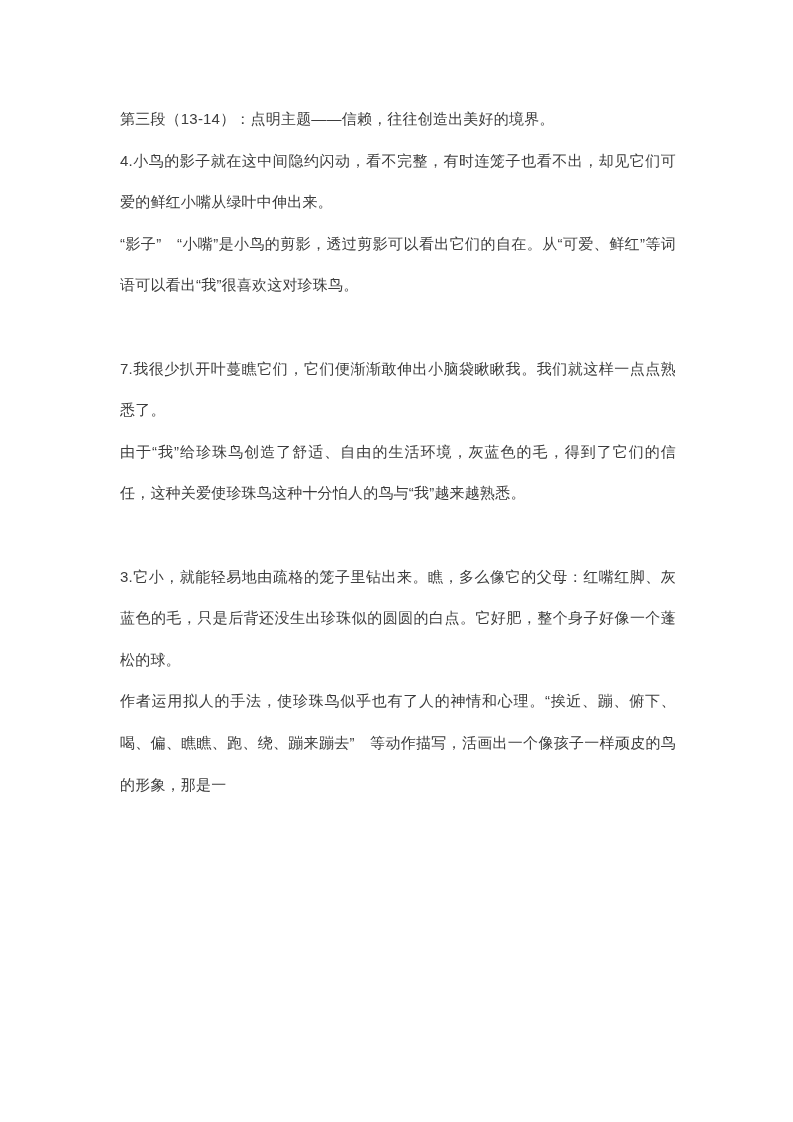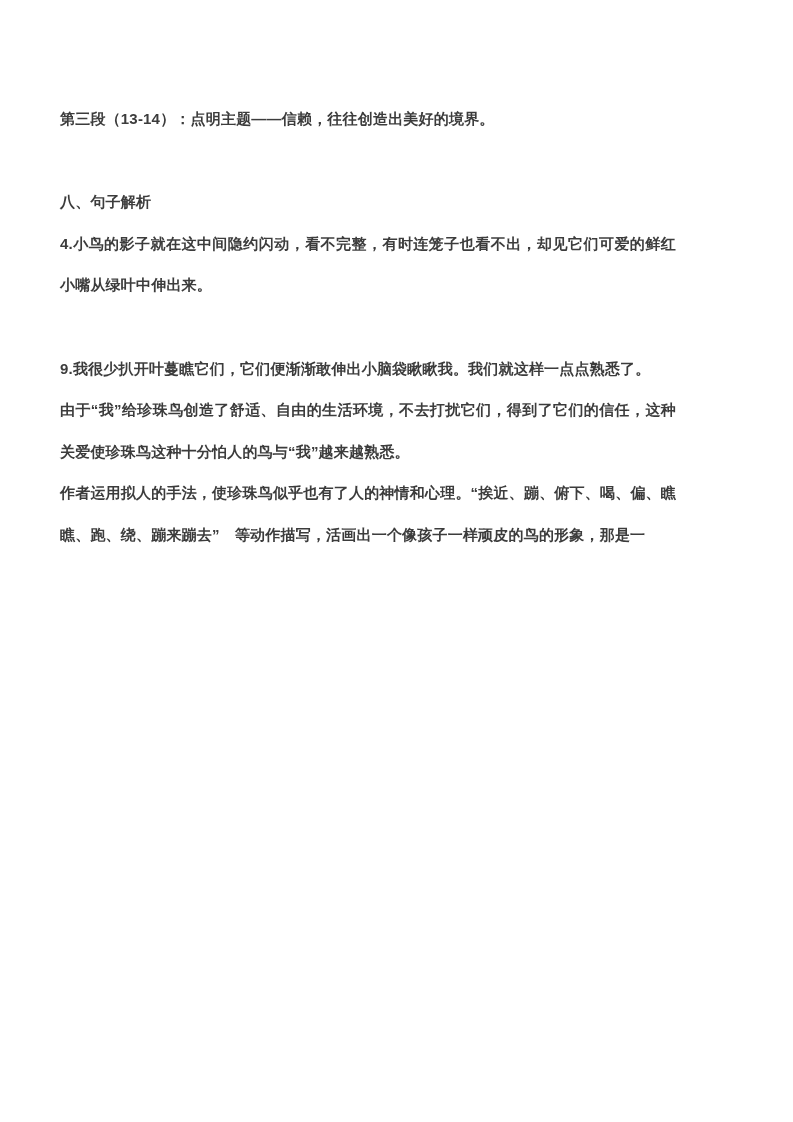--- a/index.html
+++ b/index.html
@@ -6,50 +6,50 @@
     margin: 0;
     padding: 0;
     background: #ffffff;
   }
   .page {
     position: relative;
     width: 793px;
     height: 1122px;
     box-sizing: border-box;
     background: #ffffff;
-    padding: 98px 117px 0 60px;
+    padding: 98px 117px 0 120px;
     font-family: "Liberation Sans", "DejaVu Sans", sans-serif;
     font-size: 15px;
     line-height: 41.6px;
     color: #3c3c3c;
     overflow: hidden;
-    font-weight: bold;
   }
   .page p {
     margin: 0;
     text-align: justify;
     letter-spacing: 0.2px;
     word-break: break-all;
   }
   .page p.gap-before {
     margin-top: 41.6px;
   }
 </style>
 </head>
 <body>
 
 <div class="page">
   <p>第三段（13-14）：点明主题——信赖，往往创造出美好的境界。</p>
 
-  <p class="gap-before">八、句子解析</p>
 
   <p>4.小鸟的影子就在这中间隐约闪动，看不完整，有时连笼子也看不出，却见它们可爱的鲜红小嘴从绿叶中伸出来。</p>
 
+  <p>“影子”　“小嘴”是小鸟的剪影，透过剪影可以看出它们的自在。从“可爱、鲜红”等词语可以看出“我”很喜欢这对珍珠鸟。</p>
 
-  <p class="gap-before">9.我很少扒开叶蔓瞧它们，它们便渐渐敢伸出小脑袋瞅瞅我。我们就这样一点点熟悉了。</p>
+  <p class="gap-before">7.我很少扒开叶蔓瞧它们，它们便渐渐敢伸出小脑袋瞅瞅我。我们就这样一点点熟悉了。</p>
 
-  <p>由于“我”给珍珠鸟创造了舒适、自由的生活环境，不去打扰它们，得到了它们的信任，这种关爱使珍珠鸟这种十分怕人的鸟与“我”越来越熟悉。</p>
+  <p>由于“我”给珍珠鸟创造了舒适、自由的生活环境，灰蓝色的毛，得到了它们的信任，这种关爱使珍珠鸟这种十分怕人的鸟与“我”越来越熟悉。</p>
 
+  <p class="gap-before">3.它小，就能轻易地由疏格的笼子里钻出来。瞧，多么像它的父母：红嘴红脚、灰蓝色的毛，只是后背还没生出珍珠似的圆圆的白点。它好肥，整个身子好像一个蓬松的球。</p>
 
 
 
   <p>作者运用拟人的手法，使珍珠鸟似乎也有了人的神情和心理。“挨近、蹦、俯下、喝、偏、瞧瞧、跑、绕、蹦来蹦去”　等动作描写，活画出一个像孩子一样顽皮的鸟的形象，那是一</p>
 </div>
 
 </body></html>

